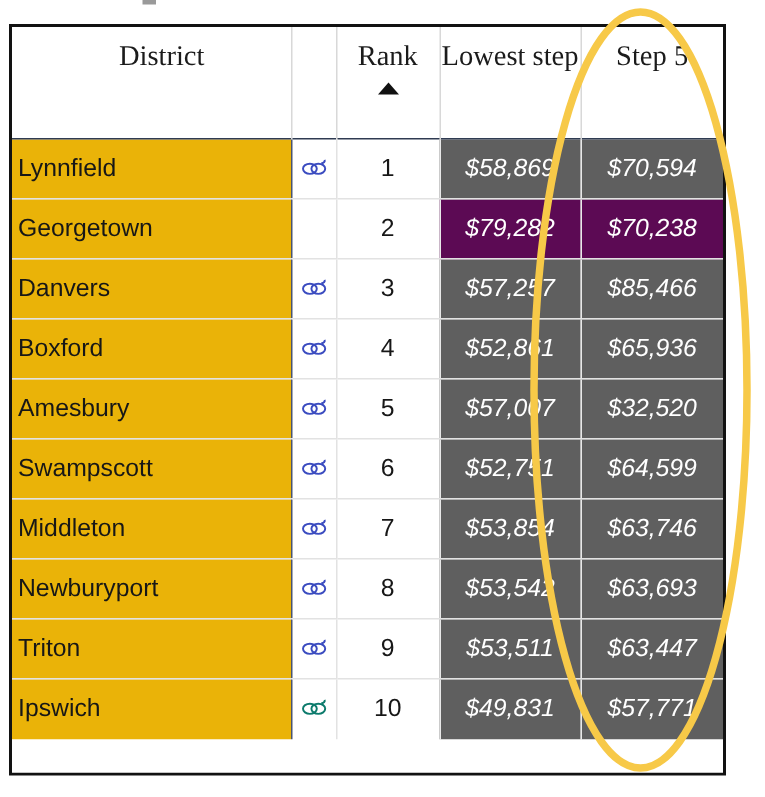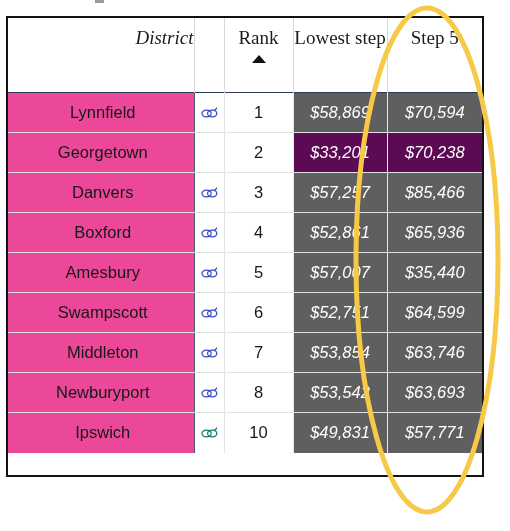--- a/index.html
+++ b/index.html
@@ -57,21 +57,21 @@
     height: 74px;
     vertical-align: top;
     border: 0;
   }
   .hd-inner {
     height: 74px;
     display: flex;
     flex-direction: column;
     padding-top: 9px;
   }
-  .hd-left  { align-items: flex-end; padding-left: 14px; font-style: italic; }
+  .hd-left  { align-items: center; padding-left: 14px; }
   .hd-center{ align-items: center; }
   .hd-text  { line-height: 1.12; text-align: center; }
   th.sep-l  { border-left: 1px solid #d8d8d8; }
   .sort-caret {
     margin-top: 7px;
     width: 0; height: 0;
     border-left: 7px solid transparent;
     border-right: 7px solid transparent;
     border-bottom: 8px solid #111111;
   }
@@ -84,22 +84,22 @@
     font-size: 16.5px;
     font-family: "Liberation Sans", sans-serif;
     border-bottom: 1px solid #e2e2e2;
     vertical-align: middle;
   }
   tbody tr:last-child td { border-bottom: 0; }
 
   td.district {
     color: #171717;
     padding-left: 4px;
-    text-align: center;
-    background: #ec4899;
+    text-align: left;
+    background: #eab308;
   }
   td.linkcell {
     text-align: center;
     background: #ffffff;
     border-left: 1px solid #5a6membership;
   }
   td.linkcell { border-left: 1px solid #4a5570; }
   td.rank {
     text-align: center;
     color: #171717;
@@ -183,21 +183,21 @@
                 <path d="M13.2 3.0 Q16.0 2.2 15.4 0.6" fill="none" stroke="#3b4cc0" stroke-width="1.3"></path>
               </svg></td>
             <td class="rank">1</td>
             <td class="val">$58,869</td>
             <td class="val">$70,594</td>
           </tr>
           <tr class="hl">
             <td class="district">Georgetown</td>
             <td class="linkcell"></td>
             <td class="rank">2</td>
-            <td class="val">$33,201</td>
+            <td class="val">$79,282</td>
             <td class="val">$70,238</td>
           </tr>
           <tr>
             <td class="district">Danvers</td>
             <td class="linkcell"><svg class="link-icon" width="17" height="13" viewBox="0 0 17 13">
                 <ellipse cx="5.6" cy="6.5" rx="4.6" ry="3.4" fill="none" stroke="#3b4cc0" stroke-width="1.3"></ellipse>
                 <ellipse cx="11.2" cy="6.5" rx="4.6" ry="3.4" fill="none" stroke="#3b4cc0" stroke-width="1.3"></ellipse>
                 <path d="M13.2 3.0 Q16.0 2.2 15.4 0.6" fill="none" stroke="#3b4cc0" stroke-width="1.3"></path>
               </svg></td>
             <td class="rank">3</td>
@@ -217,21 +217,21 @@
           </tr>
           <tr>
             <td class="district">Amesbury</td>
             <td class="linkcell"><svg class="link-icon" width="17" height="13" viewBox="0 0 17 13">
                 <ellipse cx="5.6" cy="6.5" rx="4.6" ry="3.4" fill="none" stroke="#3b4cc0" stroke-width="1.3"></ellipse>
                 <ellipse cx="11.2" cy="6.5" rx="4.6" ry="3.4" fill="none" stroke="#3b4cc0" stroke-width="1.3"></ellipse>
                 <path d="M13.2 3.0 Q16.0 2.2 15.4 0.6" fill="none" stroke="#3b4cc0" stroke-width="1.3"></path>
               </svg></td>
             <td class="rank">5</td>
             <td class="val">$57,007</td>
-            <td class="val">$35,440</td>
+            <td class="val">$32,520</td>
           </tr>
           <tr>
             <td class="district">Swampscott</td>
             <td class="linkcell"><svg class="link-icon" width="17" height="13" viewBox="0 0 17 13">
                 <ellipse cx="5.6" cy="6.5" rx="4.6" ry="3.4" fill="none" stroke="#3b4cc0" stroke-width="1.3"></ellipse>
                 <ellipse cx="11.2" cy="6.5" rx="4.6" ry="3.4" fill="none" stroke="#3b4cc0" stroke-width="1.3"></ellipse>
                 <path d="M13.2 3.0 Q16.0 2.2 15.4 0.6" fill="none" stroke="#3b4cc0" stroke-width="1.3"></path>
               </svg></td>
             <td class="rank">6</td>
             <td class="val">$52,751</td>
@@ -251,20 +251,31 @@
           <tr>
             <td class="district">Newburyport</td>
             <td class="linkcell"><svg class="link-icon" width="17" height="13" viewBox="0 0 17 13">
                 <ellipse cx="5.6" cy="6.5" rx="4.6" ry="3.4" fill="none" stroke="#3b4cc0" stroke-width="1.3"></ellipse>
                 <ellipse cx="11.2" cy="6.5" rx="4.6" ry="3.4" fill="none" stroke="#3b4cc0" stroke-width="1.3"></ellipse>
                 <path d="M13.2 3.0 Q16.0 2.2 15.4 0.6" fill="none" stroke="#3b4cc0" stroke-width="1.3"></path>
               </svg></td>
             <td class="rank">8</td>
             <td class="val">$53,542</td>
             <td class="val">$63,693</td>
+          </tr>
+          <tr>
+            <td class="district">Triton</td>
+            <td class="linkcell"><svg class="link-icon" width="17" height="13" viewBox="0 0 17 13">
+                <ellipse cx="5.6" cy="6.5" rx="4.6" ry="3.4" fill="none" stroke="#3b4cc0" stroke-width="1.3"></ellipse>
+                <ellipse cx="11.2" cy="6.5" rx="4.6" ry="3.4" fill="none" stroke="#3b4cc0" stroke-width="1.3"></ellipse>
+                <path d="M13.2 3.0 Q16.0 2.2 15.4 0.6" fill="none" stroke="#3b4cc0" stroke-width="1.3"></path>
+              </svg></td>
+            <td class="rank">9</td>
+            <td class="val">$53,511</td>
+            <td class="val">$63,447</td>
           </tr>
           <tr>
             <td class="district">Ipswich</td>
             <td class="linkcell"><svg class="link-icon" width="17" height="13" viewBox="0 0 17 13">
                 <ellipse cx="5.6" cy="6.5" rx="4.6" ry="3.4" fill="none" stroke="#0d7b6c" stroke-width="1.3"></ellipse>
                 <ellipse cx="11.2" cy="6.5" rx="4.6" ry="3.4" fill="none" stroke="#0d7b6c" stroke-width="1.3"></ellipse>
                 <path d="M13.2 3.0 Q16.0 2.2 15.4 0.6" fill="none" stroke="#0d7b6c" stroke-width="1.3"></path>
               </svg></td>
             <td class="rank">10</td>
             <td class="val">$49,831</td>

